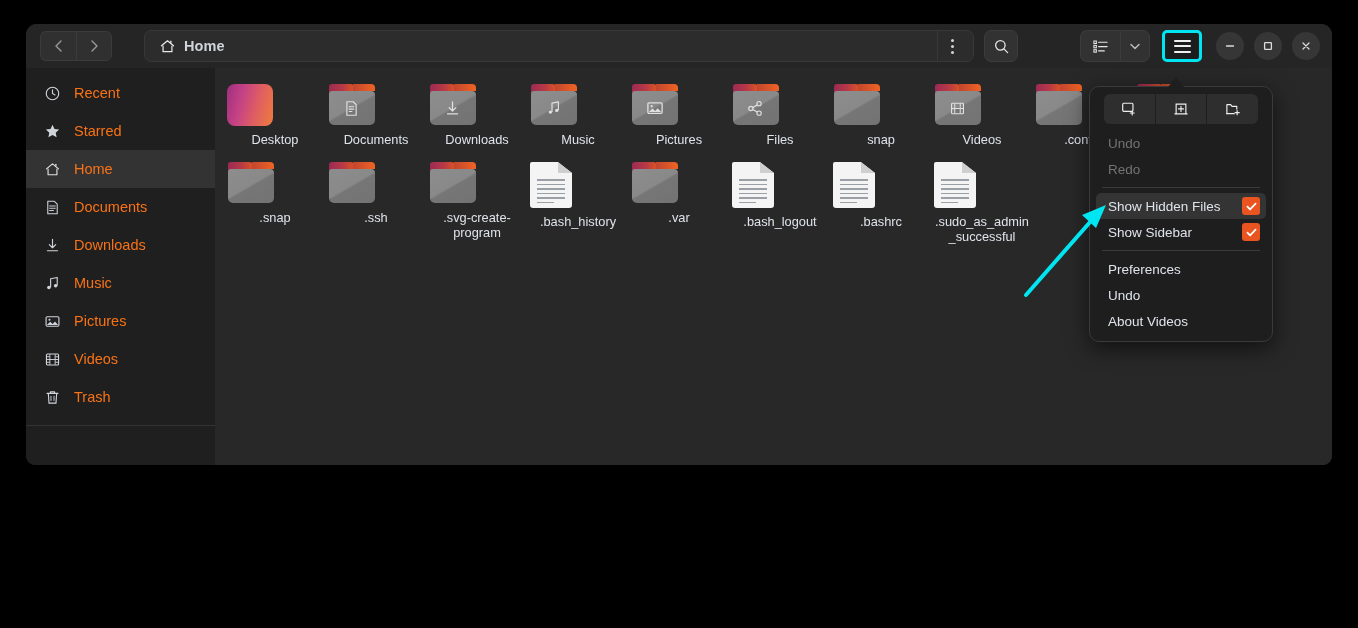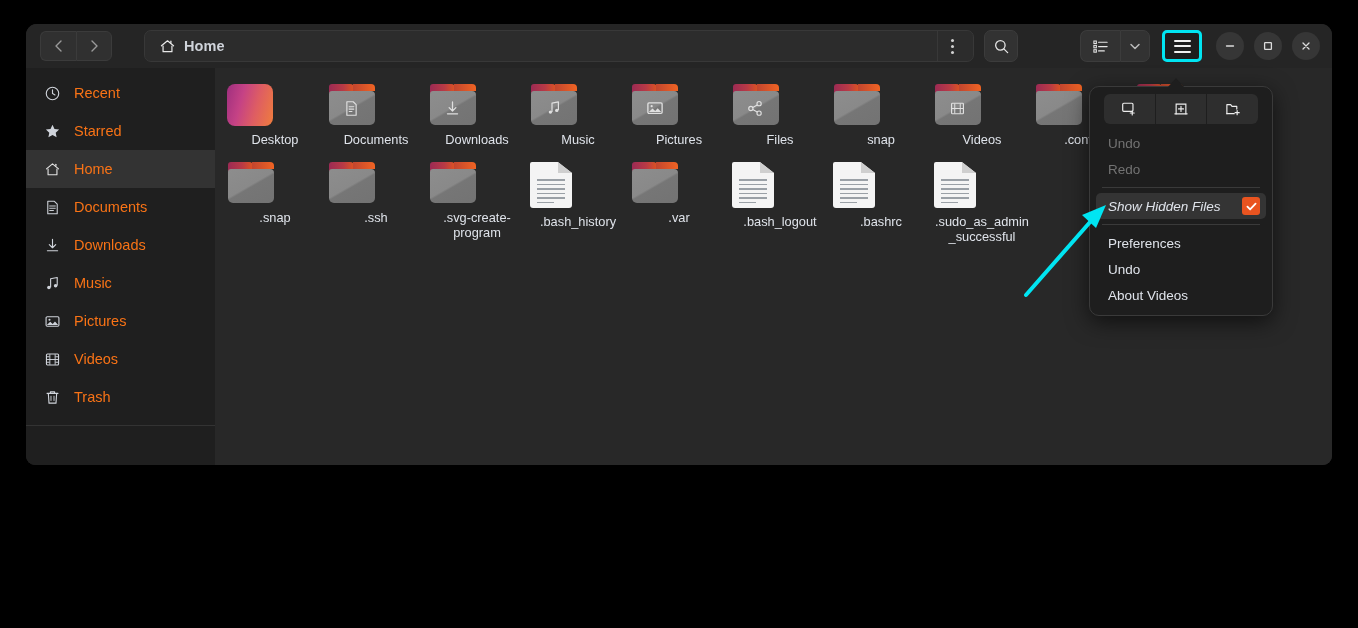--- a/index.html
+++ b/index.html
@@ -213,21 +213,21 @@
   .pop-iconbtn:last-child { border-radius: 0 6px 6px 0; border-right: none; }
 
   .pop-item {
     height: 26px; margin: 0 6px;
     display: flex; align-items: center;
     padding: 0 6px 0 12px;
     color: #dfe3ea; font-size: 13.5px;
     border-radius: 5px;
   }
   .pop-item.disabled { color: #737373; }
-  .pop-item.hl { background: #343434; font-style: italic; }
+  .pop-item.hl { background: #343434; }
   .pop-item .chk {
     margin-left: auto;
     width: 18px; height: 18px; border-radius: 3px;
     background: #e95420;
     display: flex; align-items: center; justify-content: center;
   }
   .pop-sep { height: 1px; background: #3a3a3a; margin: 5px 12px; }
 
   
   .arrow { position: absolute; left: 1010px; top: 195px; z-index: 25; pointer-events: none; }
@@ -697,20 +697,28 @@
 
     <div class="pop-item hl">
       <span>Show Hidden Files</span>
       <span class="chk">
         <svg width="13" height="13" viewBox="0 0 14 14" fill="none">
           <path d="M2.6 7.2l2.9 3 5.9-6.2" stroke="#ffffff" stroke-width="1.9" stroke-linecap="round" stroke-linejoin="round"></path>
         </svg>
       </span>
     </div>
 
+    <div class="pop-item">
+      <span>Show Sidebar</span>
+      <span class="chk">
+        <svg width="13" height="13" viewBox="0 0 14 14" fill="none">
+          <path d="M2.6 7.2l2.9 3 5.9-6.2" stroke="#ffffff" stroke-width="1.9" stroke-linecap="round" stroke-linejoin="round"></path>
+        </svg>
+      </span>
+    </div>
 
     <div class="pop-sep"></div>
 
     <div class="pop-item">
       <span>Preferences</span>
     </div>
     <div class="pop-item">
       <span>Undo</span>
     </div>
     <div class="pop-item">

